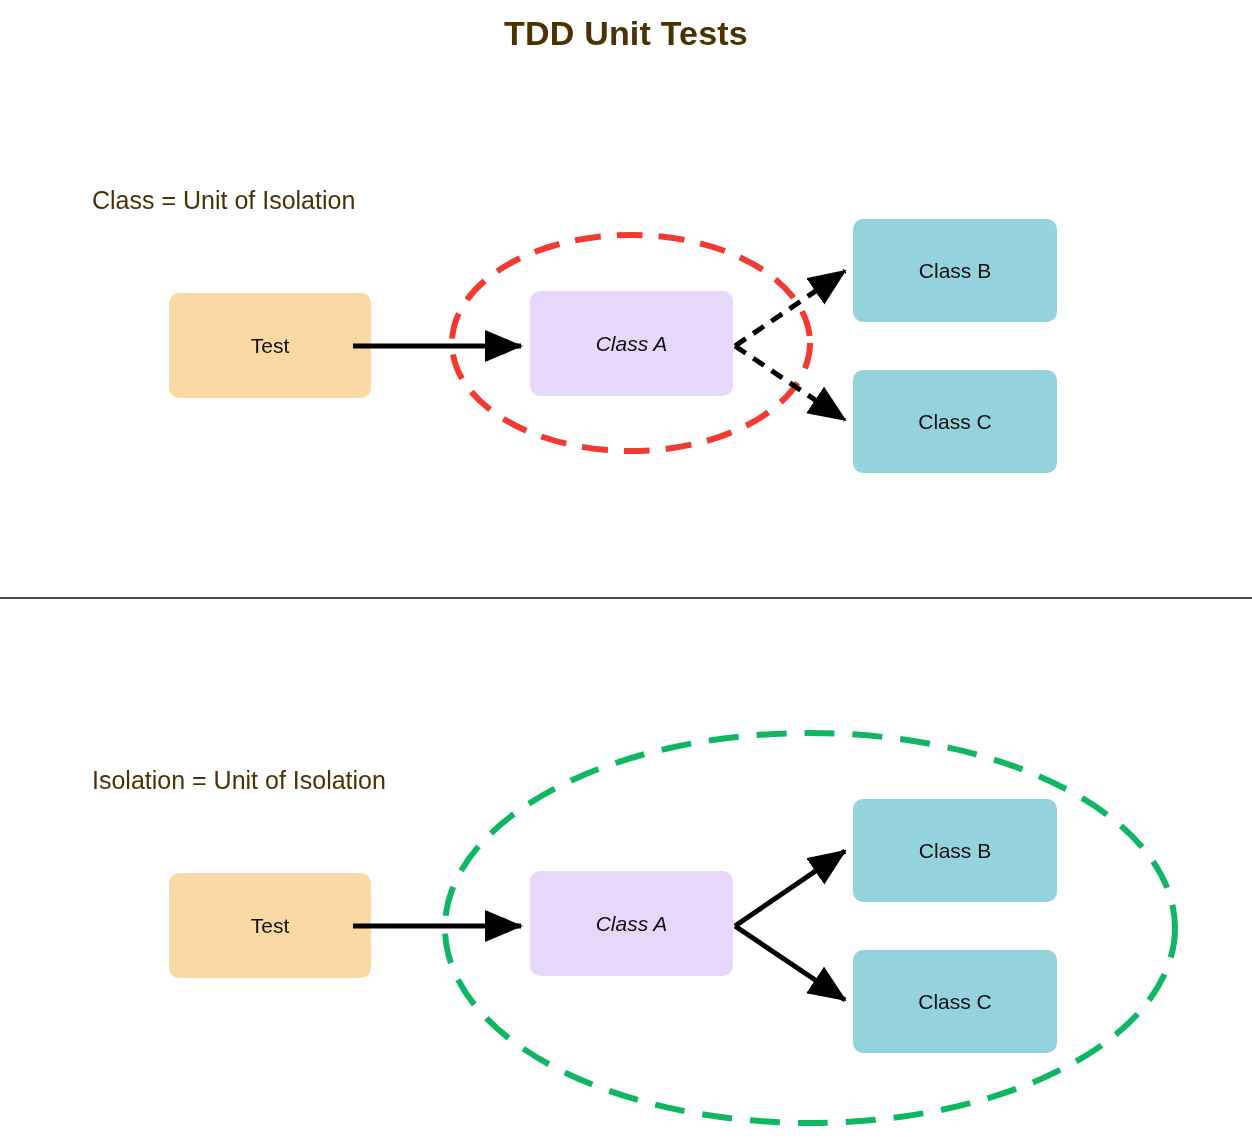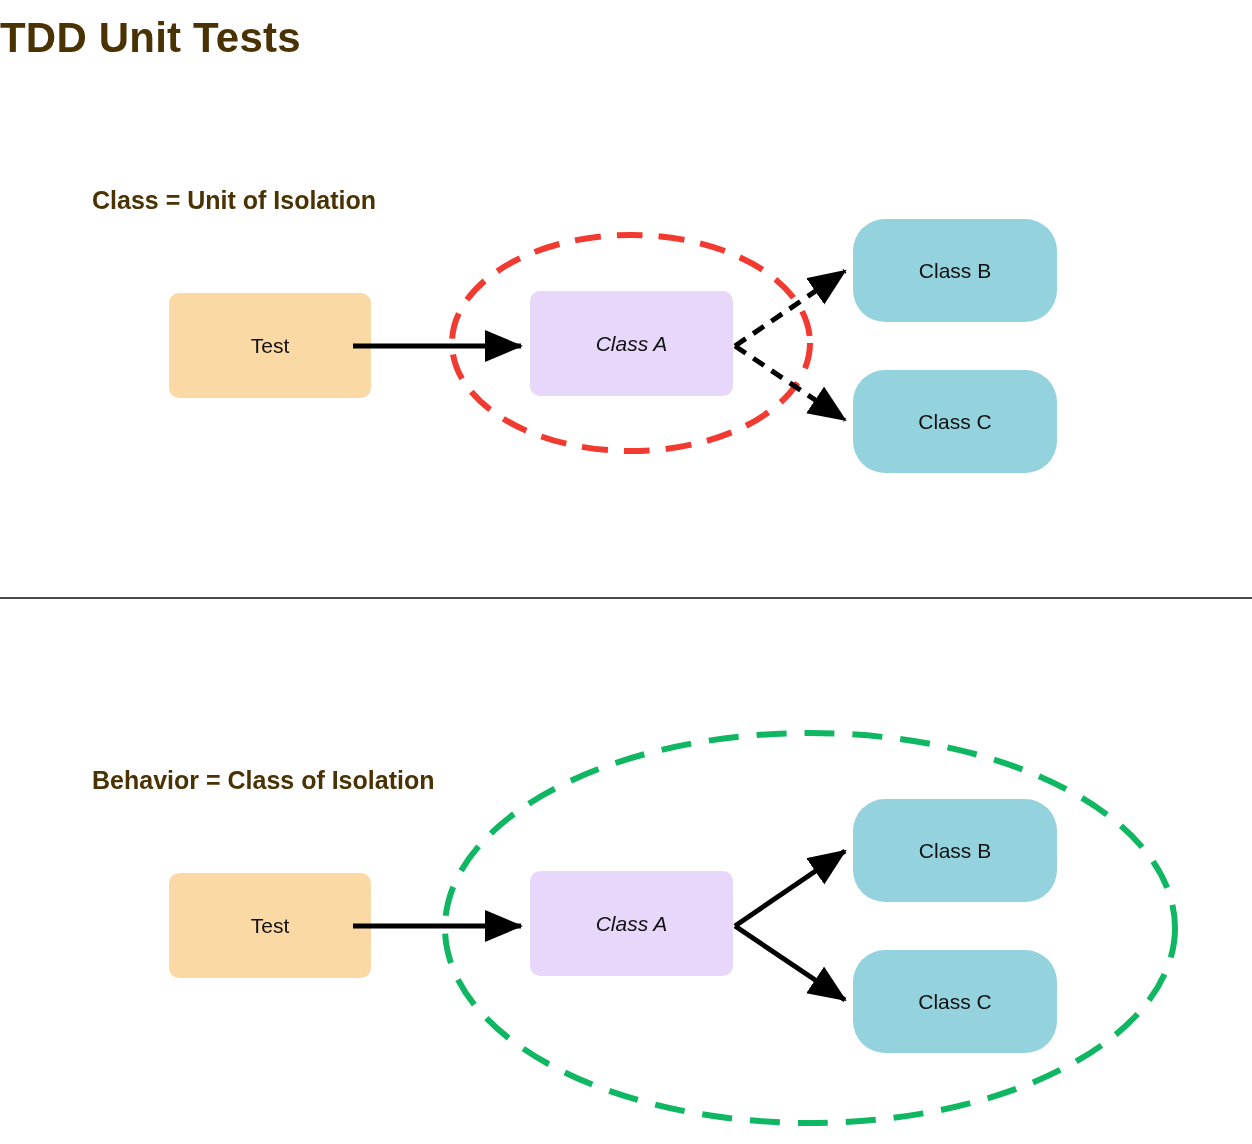--- a/index.html
+++ b/index.html
@@ -19,31 +19,31 @@
     position: absolute;
     left: 0; top: 0;
     width: 1252px;
     height: 1144px;
   }
   .page-title {
     position: absolute;
     left: 0;
     top: 14px;
     width: 1252px;
-    text-align: left;
-    font-size: 42px;
+    text-align: center;
+    font-size: 34px;
     font-weight: bold;
     color: #4a3203;
     letter-spacing: 0.2px;
     white-space: nowrap;
   }
   .section-heading {
     position: absolute;
     font-size: 25px;
-    font-weight: bold;
+    font-weight: normal;
     color: #4a3203;
     white-space: nowrap;
   }
   #heading-class  { left: 92px;  top: 186px; }
   #heading-behavior { left: 92px; top: 766px; }
 
   .divider {
     position: absolute;
     left: 0;
     top: 597px;
@@ -58,21 +58,21 @@
     display: flex;
     align-items: center;
     justify-content: center;
     font-size: 21px;
     color: #111111;
     box-sizing: border-box;
     user-select: none;
   }
   .node.test   { background: #fbd9a5; margin-left: 19px; }
   .node.classa { background: #e6d7fb; font-style: italic; }
-  .node.dep    { background: #94d2de; border-radius: 32px; }
+  .node.dep    { background: #94d2de; }
 
   
   #s1-test   { left: 150px; top: 293px; width: 202px; height: 105px; }
   #s1-classa { left: 530px; top: 291px; width: 203px; height: 105px; }
   #s1-classb { left: 853px; top: 219px; width: 204px; height: 103px; }
   #s1-classc { left: 853px; top: 370px; width: 204px; height: 103px; }
 
   
   #s2-test   { left: 150px; top: 873px; width: 202px; height: 105px; }
   #s2-classa { left: 530px; top: 871px; width: 203px; height: 105px; }
@@ -101,21 +101,21 @@
   <div class="node test" id="s1-test">Test</div>
 
   <div class="node classa" id="s1-classa">Class A</div>
 
   <div class="node dep" id="s1-classb">Class B</div>
 
   <div class="node dep" id="s1-classc">Class C</div>
 
   <div class="divider"></div>
 
-  <div class="section-heading" id="heading-behavior">Behavior = Class of Isolation</div>
+  <div class="section-heading" id="heading-behavior">Isolation = Unit of Isolation</div>
 
   <div class="node test" id="s2-test">Test</div>
 
   <div class="node classa" id="s2-classa">Class A</div>
 
   <div class="node dep" id="s2-classb">Class B</div>
 
   <div class="node dep" id="s2-classc">Class C</div>
 
   <svg class="overlay" viewBox="0 0 1252 1144" xmlns="http://www.w3.org/2000/svg">

